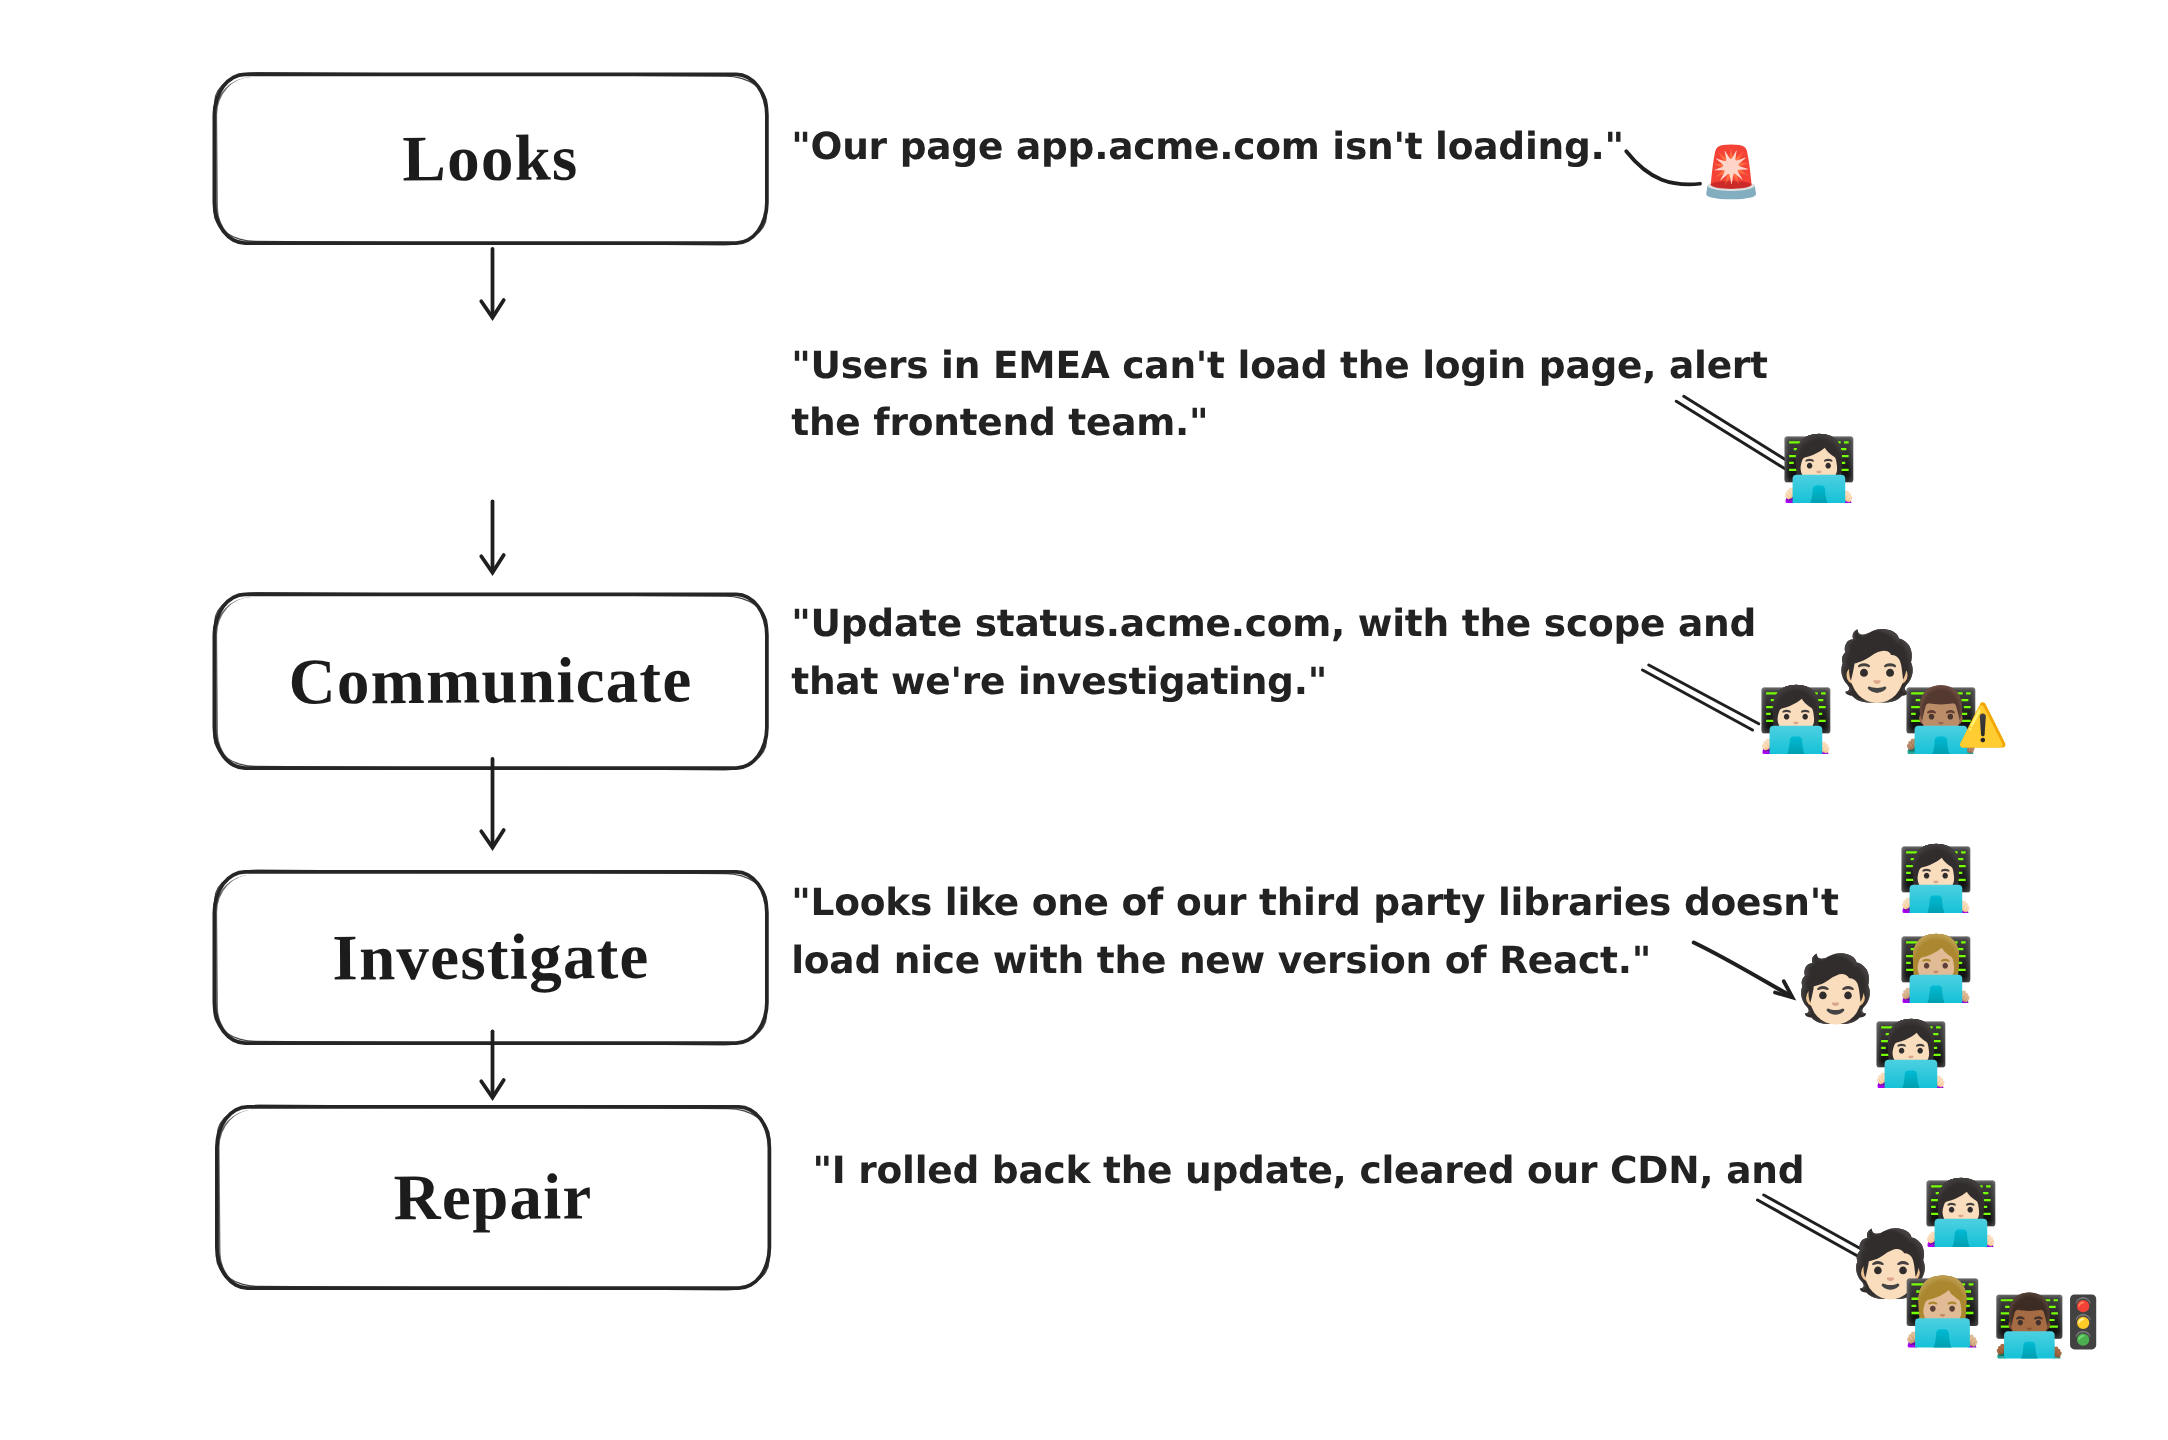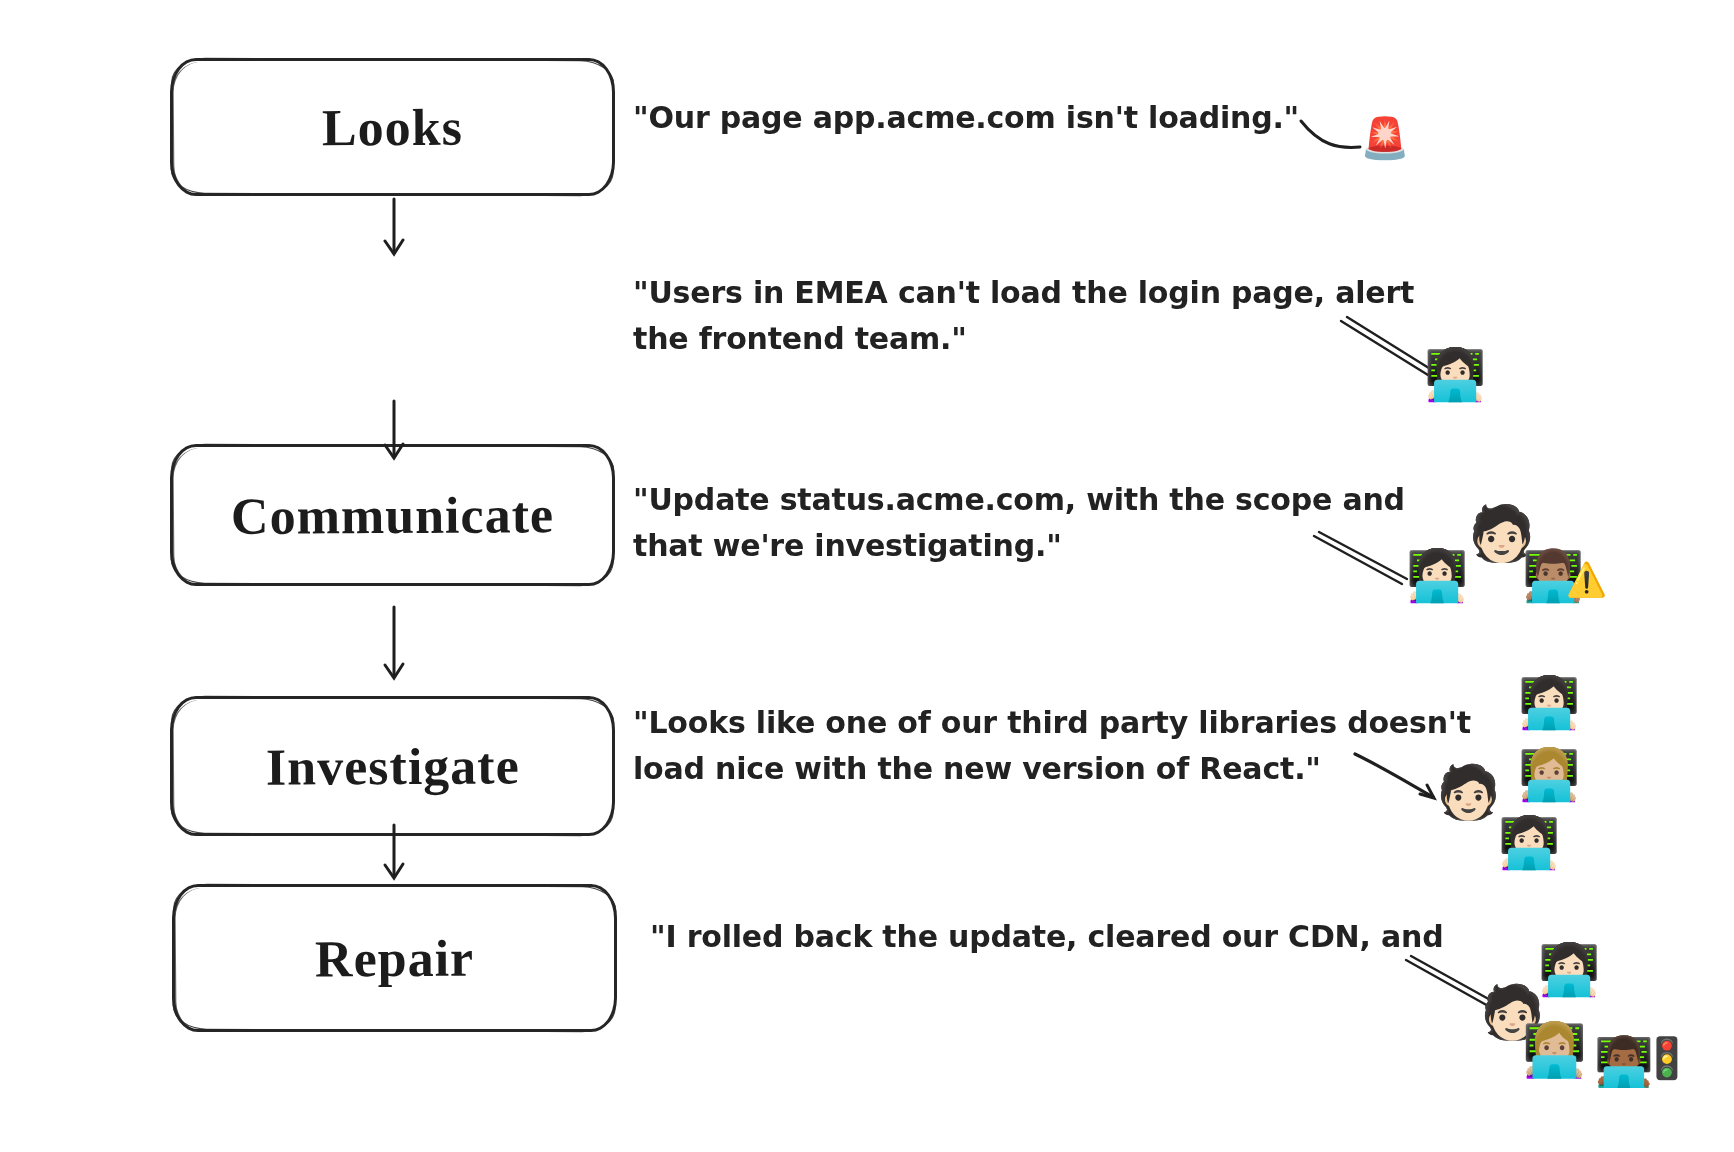--- a/index.html
+++ b/index.html
@@ -25,21 +25,21 @@
     border-left:2px solid rgba(38,38,38,.7);border-radius:30px;
     transform:rotate(-.5deg);
   }
   .step-label{
     font-family:cursive;
     font-weight:700;font-size:52px;letter-spacing:1px;color:#1c1c1c;
     transform:rotate(-.3deg);white-space:nowrap;
   }
   .box-detect{top:58px;height:138px;}
   .box-classify{top:258px;height:140px;}
-  .box-communicate{top:444px;height:142px;}
+  .box-communicate{top:474px;height:142px;}
   .box-investigate{top:696px;height:140px;}
   .box-repair{top:884px;height:148px;left:172px;text-align:center;}
   
   .quote{
     position:absolute;font-size:30px;line-height:46px;font-weight:600;
     color:#222;letter-spacing:-.2px;
   }
   .quote div{white-space:nowrap;}
   .quote-1{left:633px;top:95px;}
   .quote-2{left:633px;top:270px;}

